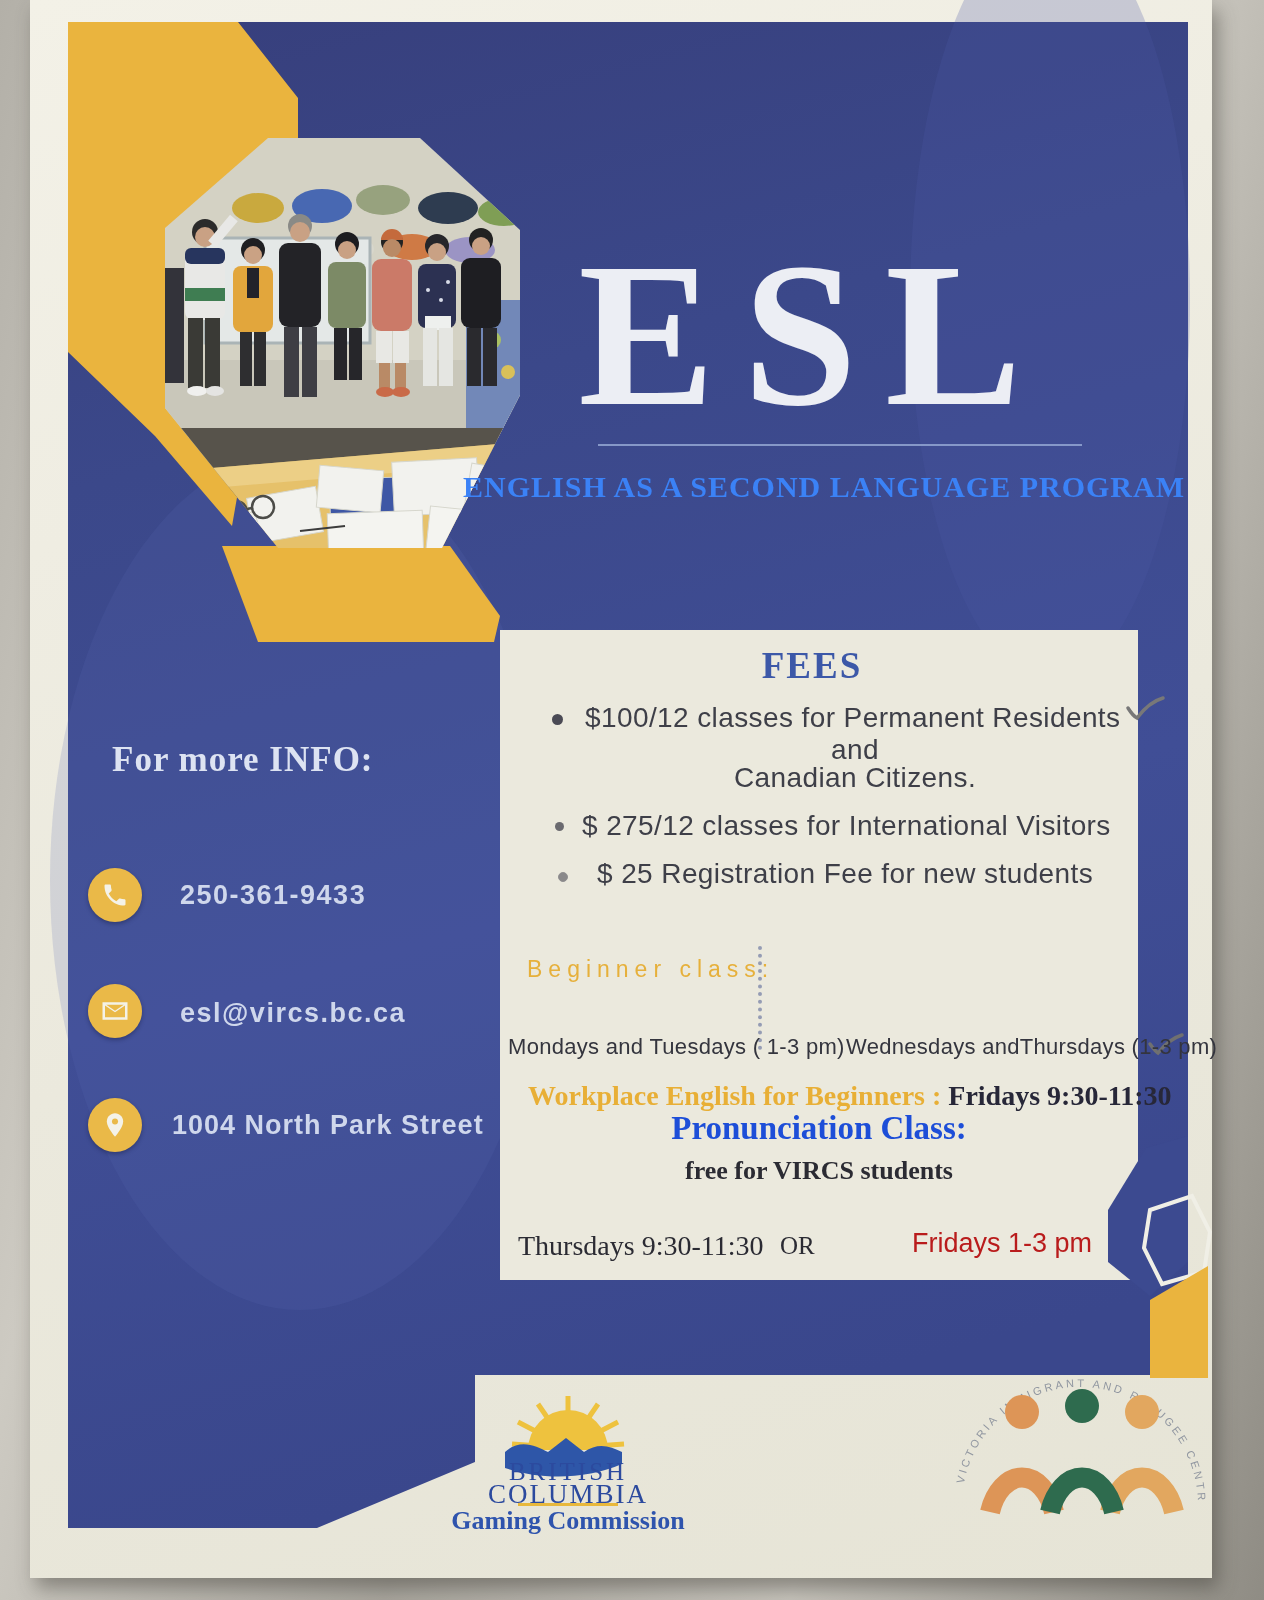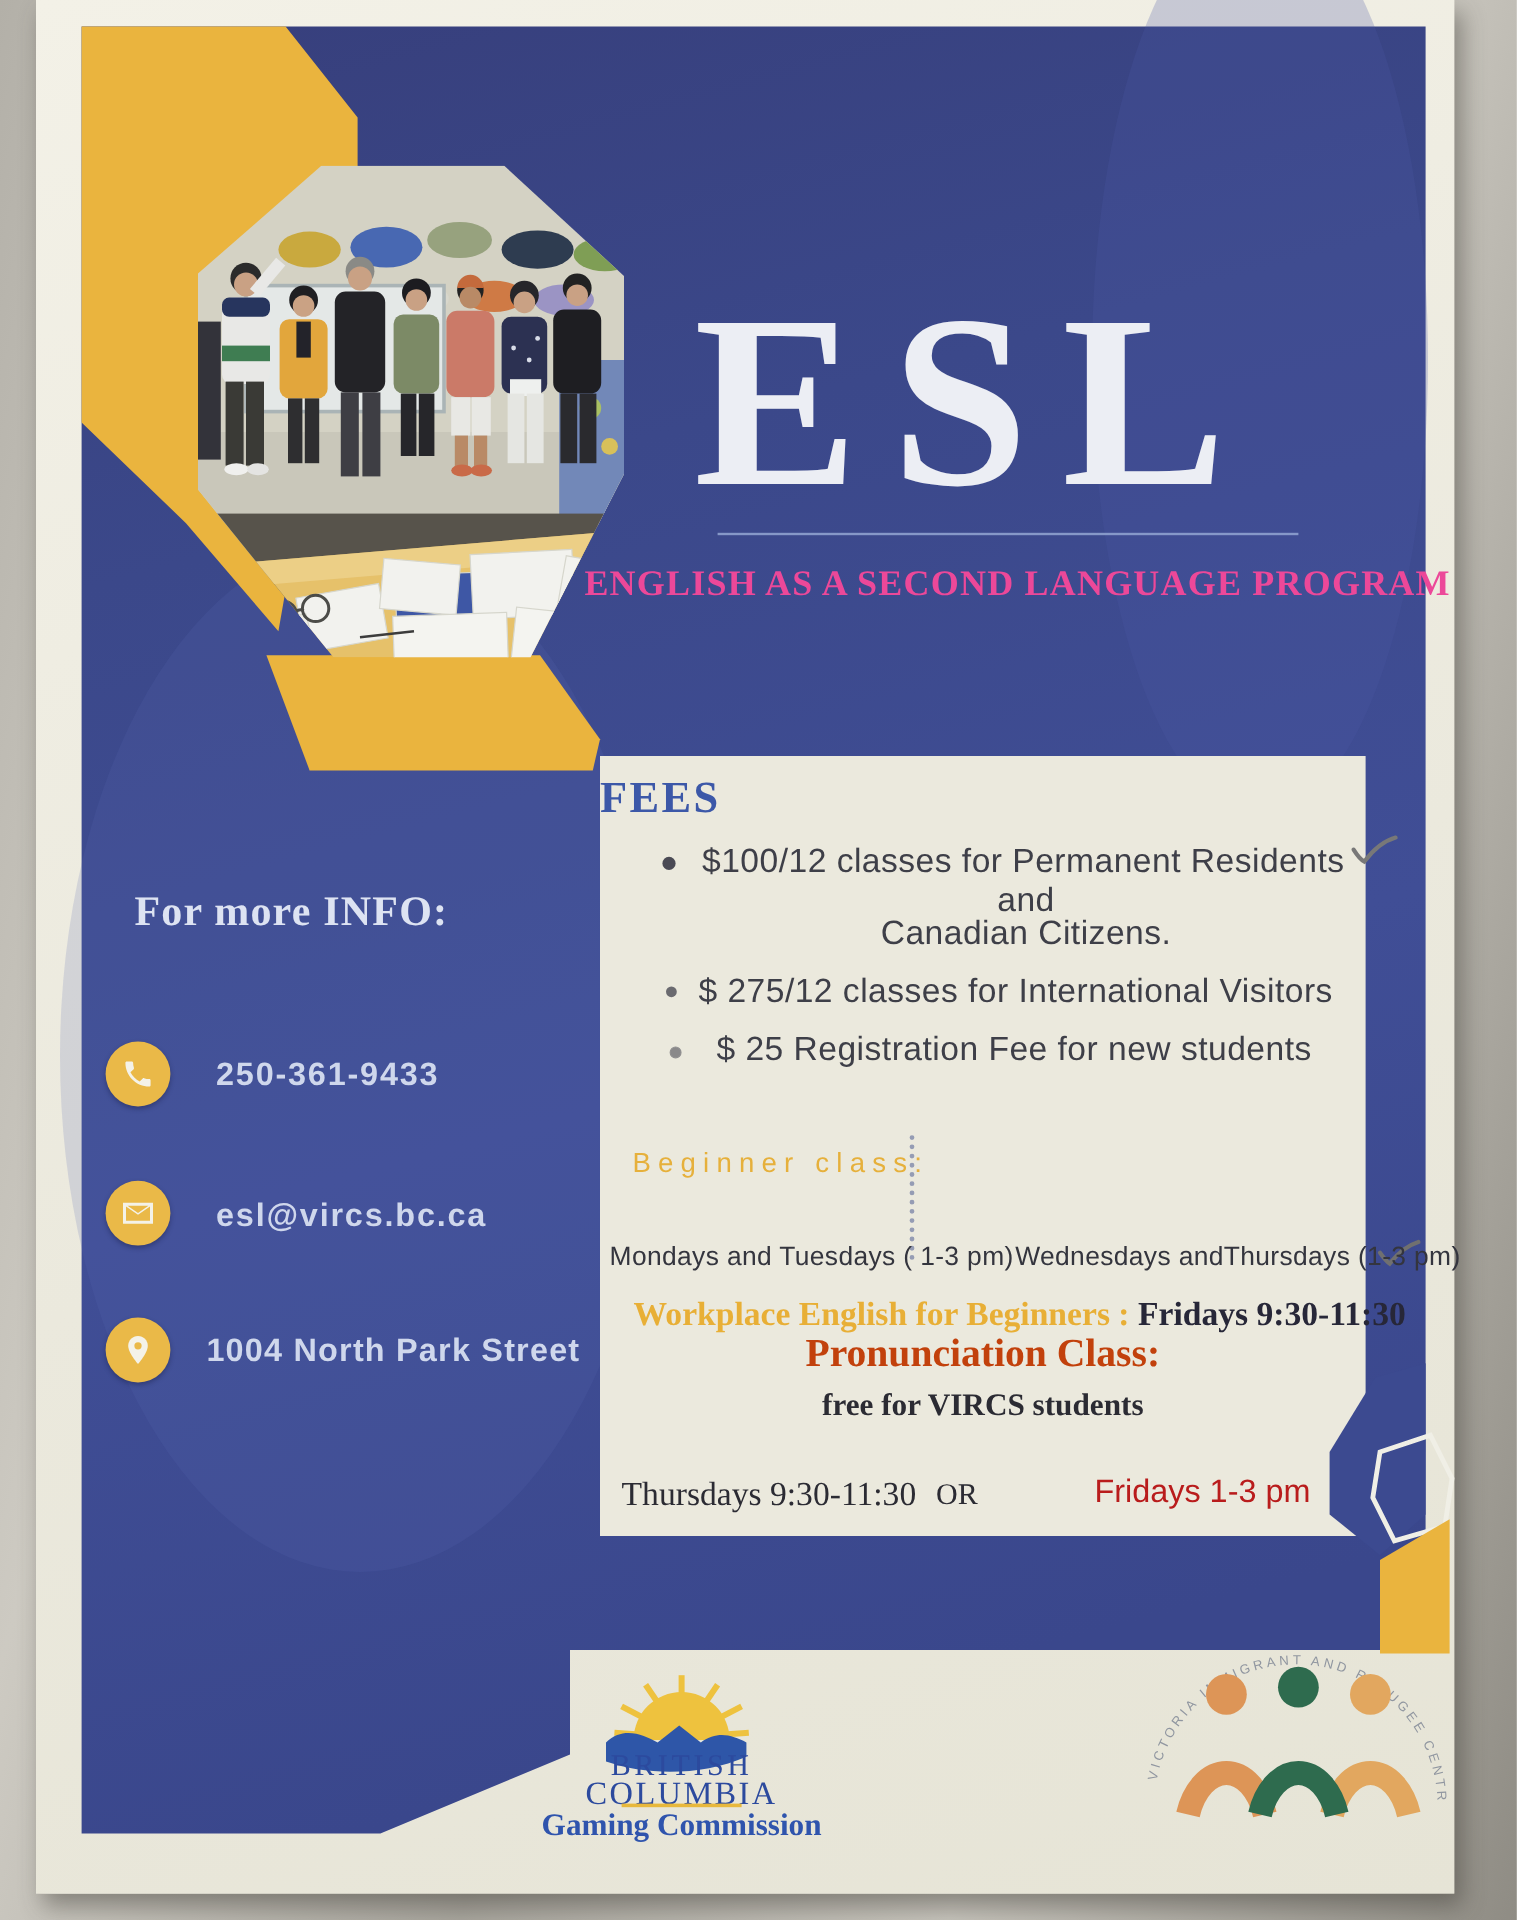--- a/index.html
+++ b/index.html
@@ -11,41 +11,41 @@
   
   #paper{left:30px;top:0;width:1182px;height:1578px;
          background:linear-gradient(160deg,#f3f1e7 0%,#ecead e 55%,#e7e5d7 100%);
          background:linear-gradient(160deg,#f3f1e7 0%,#ebe9dd 55%,#e6e4d6 100%);
          box-shadow:6px 10px 18px rgba(60,58,50,.45);}
   #decor{left:0;top:0;width:1264px;height:1600px;pointer-events:none;}
   .esl-title{left:500px;top:232px;width:600px;text-align:center;
      font-family:"Liberation Serif",serif;font-size:205px;line-height:1;font-weight:600;
      color:#eceef4;letter-spacing:28px;text-indent:28px;}
   .title-line{left:598px;top:444px;width:484px;height:2px;background:#93a6d2;opacity:.85;}
-  .subtitle{left:487px;top:470px;width:710px;font-family:"Liberation Serif",serif;
-     font-size:30px;font-weight:700;color:#ec4899;letter-spacing:1px;white-space:nowrap;}
+  .subtitle{left:463px;top:470px;width:710px;font-family:"Liberation Serif",serif;
+     font-size:30px;font-weight:700;color:#3b82f6;letter-spacing:1px;white-space:nowrap;}
   .info-heading{left:112px;top:740px;font-family:"Liberation Serif",serif;
      font-size:35px;font-weight:700;color:#dde3f2;letter-spacing:1px;}
   .contact-text{font-size:27px;font-weight:700;color:#cfd7ec;letter-spacing:1.5px;}
   .icon-circle{width:54px;height:54px;border-radius:50%;background:#eab948;
      box-shadow:0 2px 4px rgba(20,25,60,.4);display:flex;align-items:center;justify-content:center;}
-  .fees-heading{left:500px;top:644px;width:624px;
+  .fees-heading{left:500px;top:644px;width:624px;text-align:center;
      font-family:"Liberation Serif",serif;font-size:37px;font-weight:700;color:#3c58a8;letter-spacing:2px;}
   .fee-text{font-size:28px;color:#3e3f48;letter-spacing:.4px;}
   .fee-center{left:585px;width:540px;text-align:center;}
   .bullet{border-radius:50%;background:#4a4a54;}
   .class-label{font-size:23px;font-weight:400;color:#e6b03b;letter-spacing:6px;}
   .class-time{font-size:22px;color:#34353e;letter-spacing:.3px;}
   .divider-dotted{left:758px;top:946px;height:104px;width:0;border-left:4px dotted #959cb4;}
   .workplace-row{left:528px;top:1080px;white-space:nowrap;font-family:"Liberation Serif",serif;
      font-size:28px;font-weight:700;}
   .workplace-label{color:#e8af36;}
   .workplace-time{color:#272738;}
   .pron-heading{left:500px;top:1110px;width:638px;text-align:center;
-     font-family:"Liberation Serif",serif;font-size:33px;font-weight:700;color:#c2410c;}
+     font-family:"Liberation Serif",serif;font-size:33px;font-weight:700;color:#1d4ed8;}
   .pron-note{left:500px;top:1156px;width:638px;text-align:center;
      font-family:"Liberation Serif",serif;font-size:26px;font-weight:700;color:#2b2b33;}
   .pron-opt1{left:518px;top:1230px;font-family:"Liberation Serif",serif;font-size:28px;color:#2b2b33;}
   .pron-or{left:780px;top:1232px;font-family:"Liberation Serif",serif;font-size:25px;font-weight:400;color:#2b2b33;}
   .pron-opt2{left:912px;top:1228px;font-size:27px;color:#b91c1c;}
   .bc-text{width:260px;text-align:center;font-family:"Liberation Serif",serif;color:#2c4a9e;}
   .bc-l1{left:438px;top:1458px;font-size:25px;letter-spacing:3px;}
   .bc-l2{left:438px;top:1479px;font-size:27px;letter-spacing:2px;}
   .bc-yellowline{left:518px;top:1503px;width:100px;height:3px;background:#e8b83c;}
   .bc-l3{left:438px;top:1506px;font-size:26px;font-weight:700;color:#2f54ad;}

